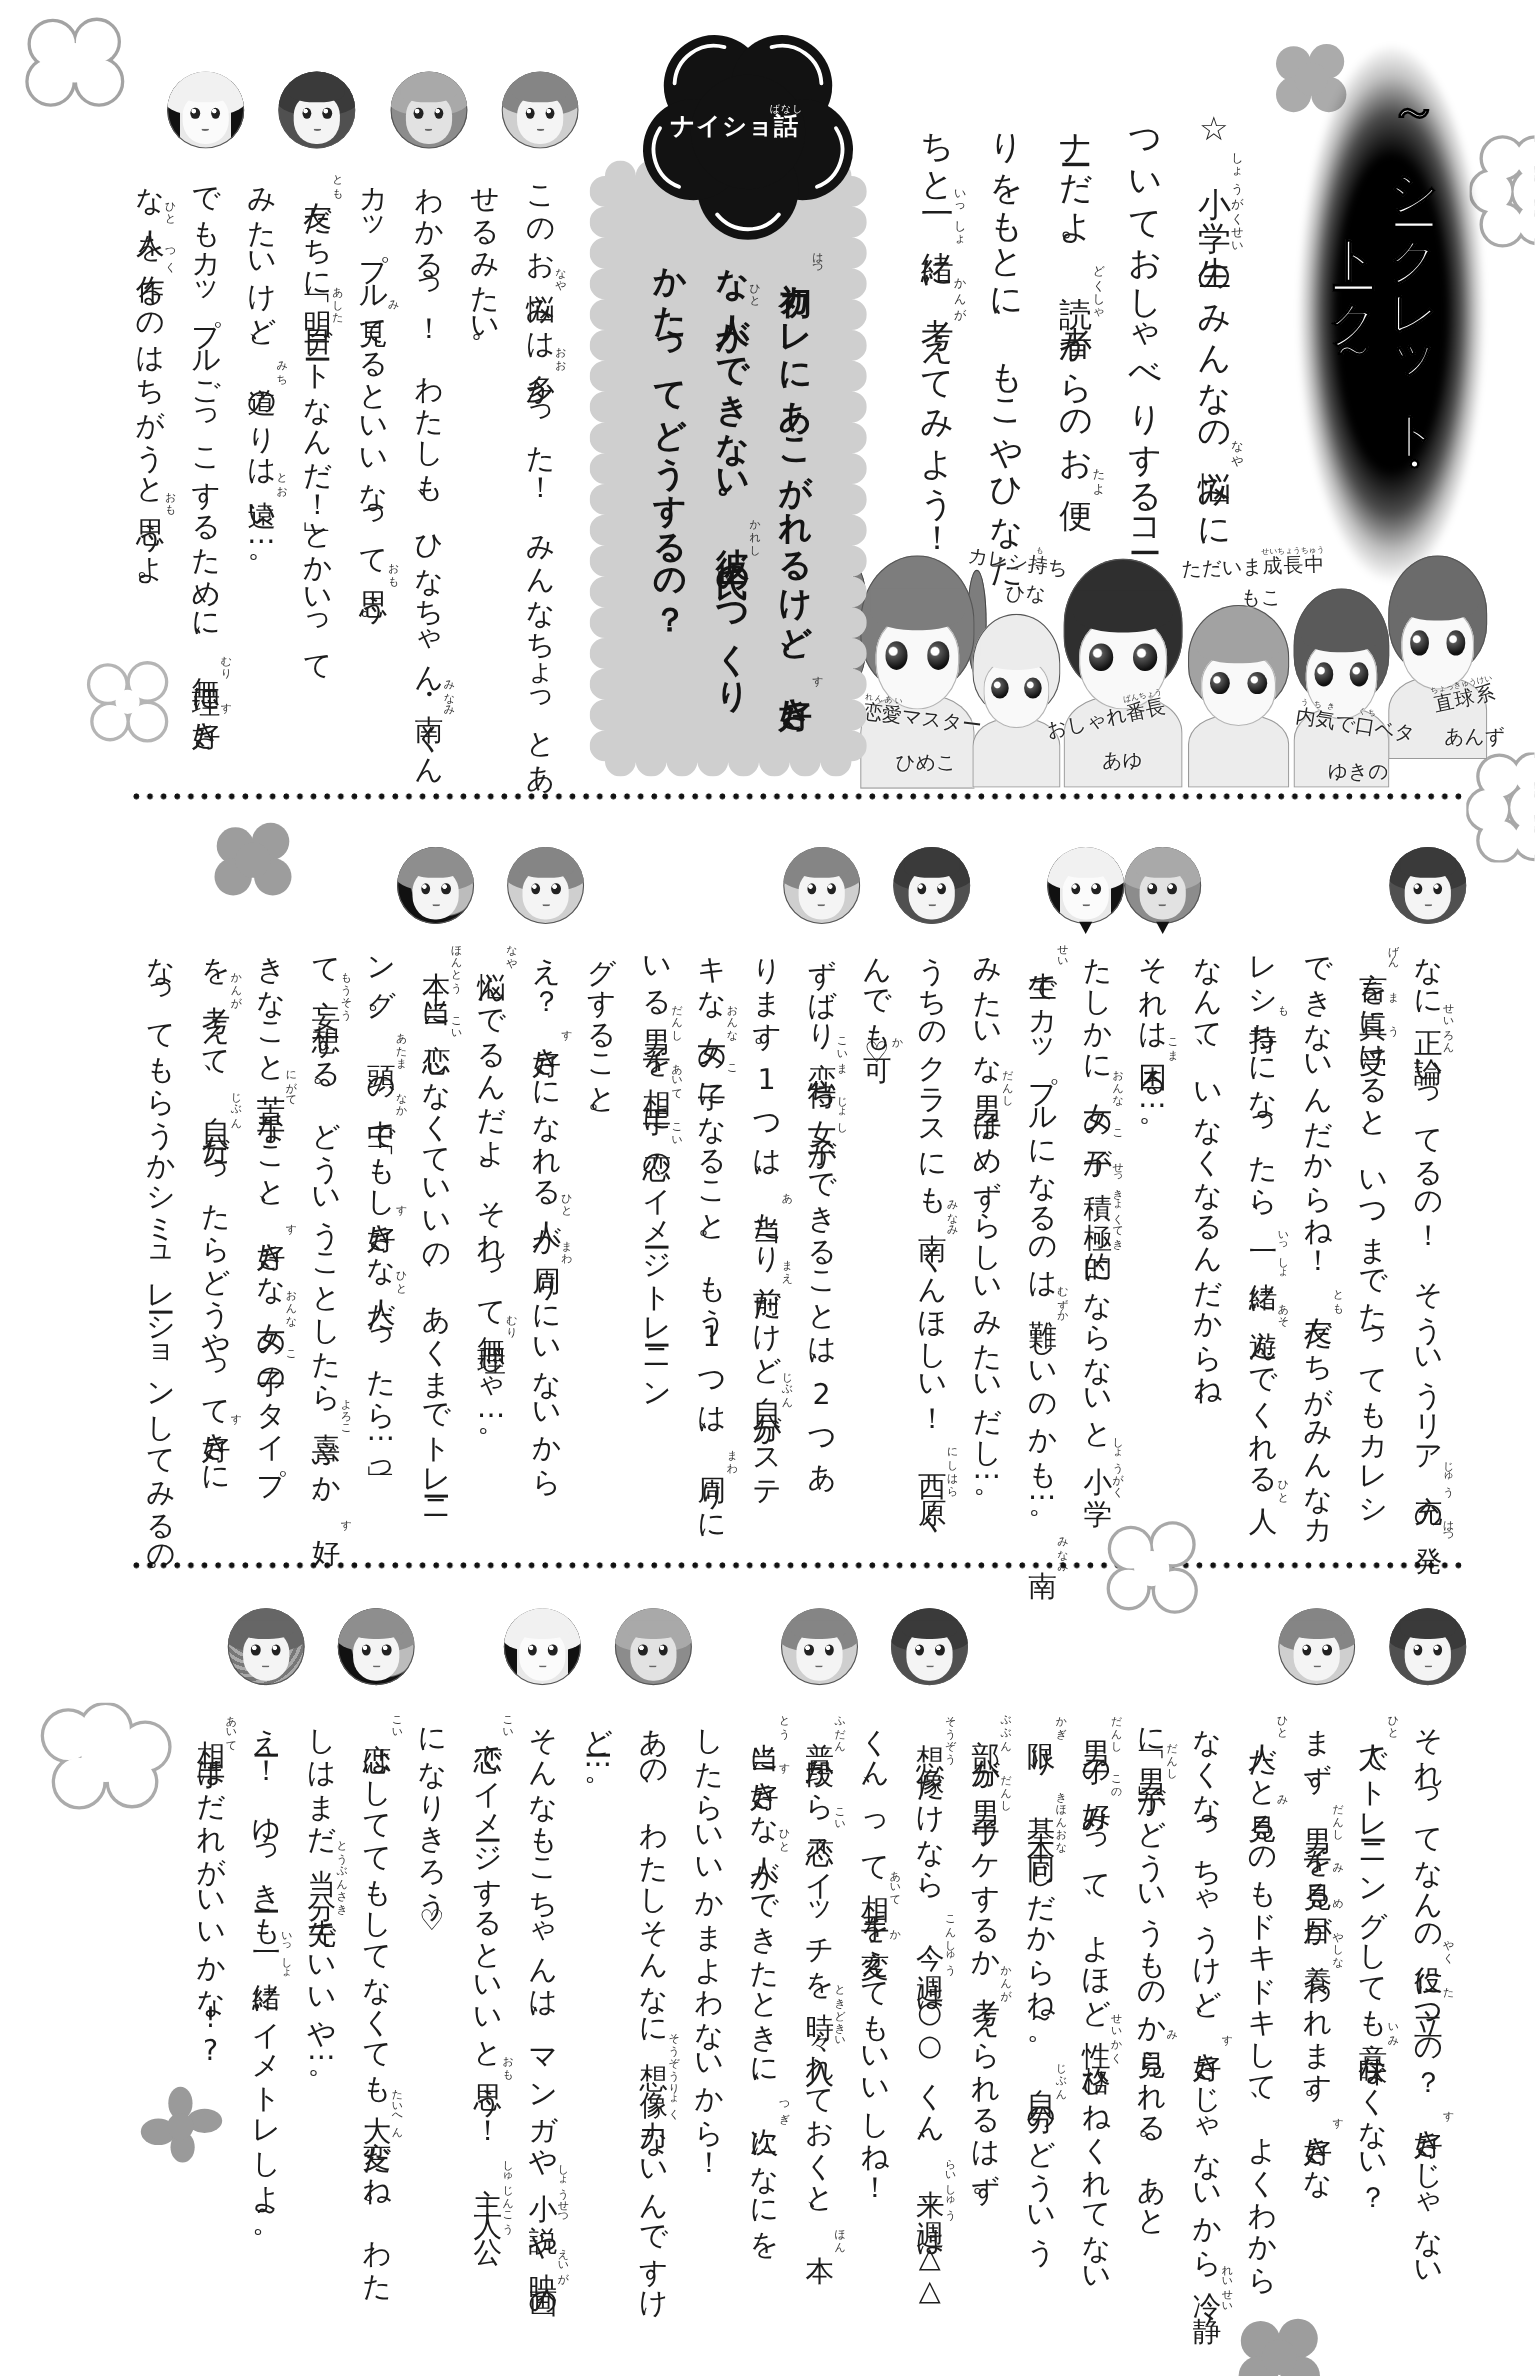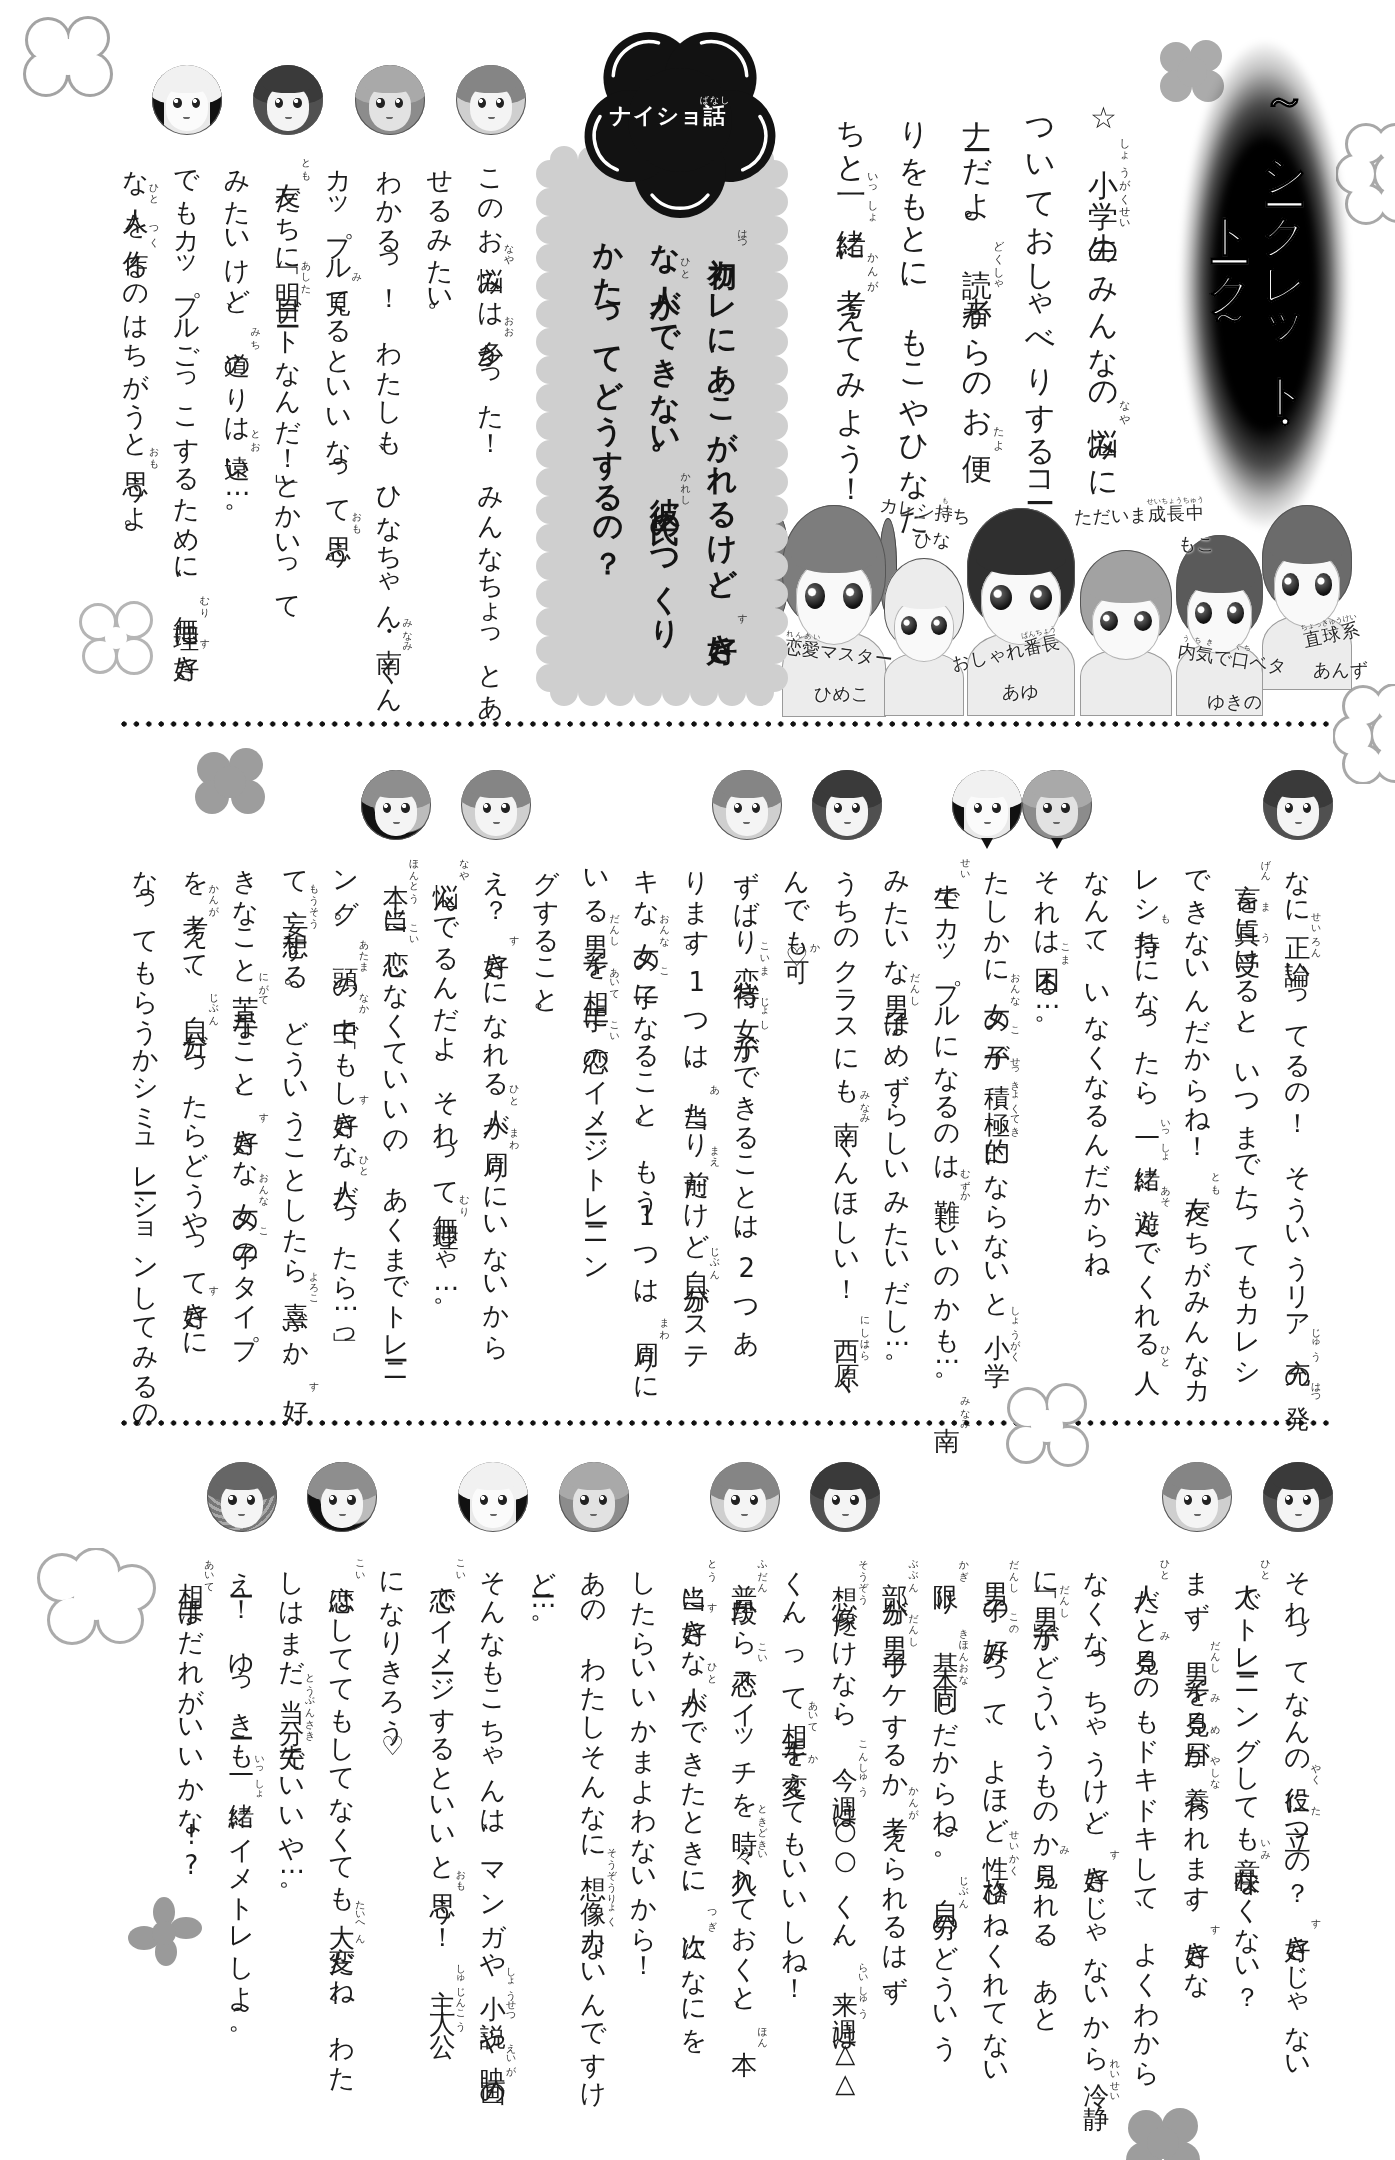--- a/index.html
+++ b/index.html
@@ -278,21 +278,21 @@
       <i class="eye r"></i>
   </div>
 
   <div class="cast-role" style="left:784px;top:636px;transform:rotate(7deg)"><ruby>恋愛<rt>れんあい</rt></ruby>マスター</div>
   <div class="cast-name" style="left:814px;top:684px">ひめこ</div>
   <div class="cast-role" style="left:880px;top:494px;transform:rotate(8deg)">カレシ<ruby>持<rt>も</rt></ruby>ち</div>
   <div class="cast-name" style="left:914px;top:530px">ひな</div>
   <div class="cast-role" style="left:950px;top:636px;transform:rotate(-12deg)">おしゃれ<ruby>番長<rt>ばんちょう</rt></ruby></div>
   <div class="cast-name" style="left:1002px;top:682px">あゆ</div>
   <div class="cast-role" style="left:1074px;top:498px;transform:rotate(-2deg)">ただいま<ruby>成長中<rt>せいちょうちゅう</rt></ruby></div>
-  <div class="cast-name" style="left:1178px;top:534px">もこ</div>
+  <div class="cast-name" style="left:1128px;top:534px">もこ</div>
   <div class="cast-role" style="left:1178px;top:642px;transform:rotate(9deg)"><ruby>内気<rt>うちき</rt></ruby>で<ruby>口<rt>くち</rt></ruby>ベタ</div>
   <div class="cast-name" style="left:1207px;top:692px">ゆきの</div>
   <div class="cast-role" style="left:1302px;top:618px;transform:rotate(-12deg)"><ruby>直球系<rt>ちょっきゅうけい</rt></ruby></div>
   <div class="cast-name" style="left:1313px;top:660px">あんず</div>
 </div>
 
 <svg class="abs" style="left:536px;top:146px" width="252" height="560" viewBox="0 0 252 560">
   <path fill="#cfcfcf" d="M14 546
     a14 14 0 0 1 0 -28 a14 14 0 0 1 0 -28 a14 14 0 0 1 0 -28 a14 14 0 0 1 0 -28 a14 14 0 0 1 0 -28
     a14 14 0 0 1 0 -28 a14 14 0 0 1 0 -28 a14 14 0 0 1 0 -28 a14 14 0 0 1 0 -28 a14 14 0 0 1 0 -28

